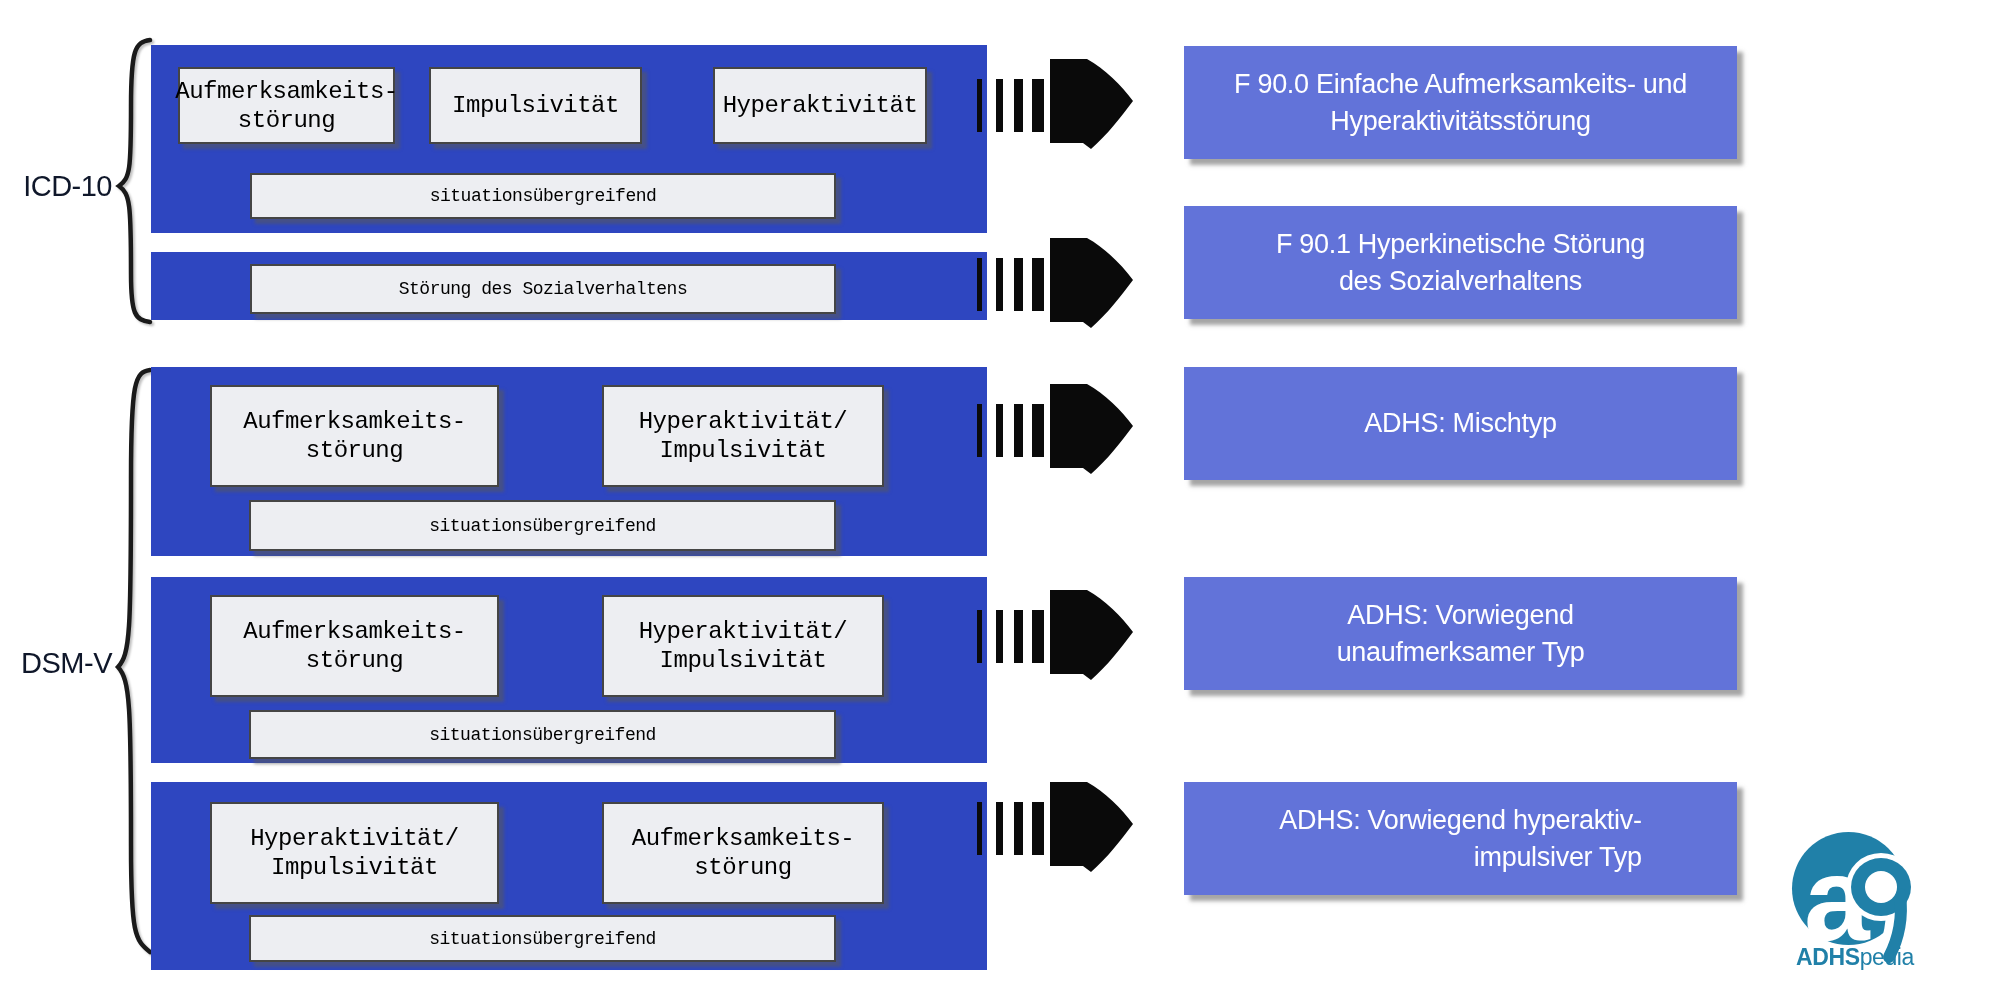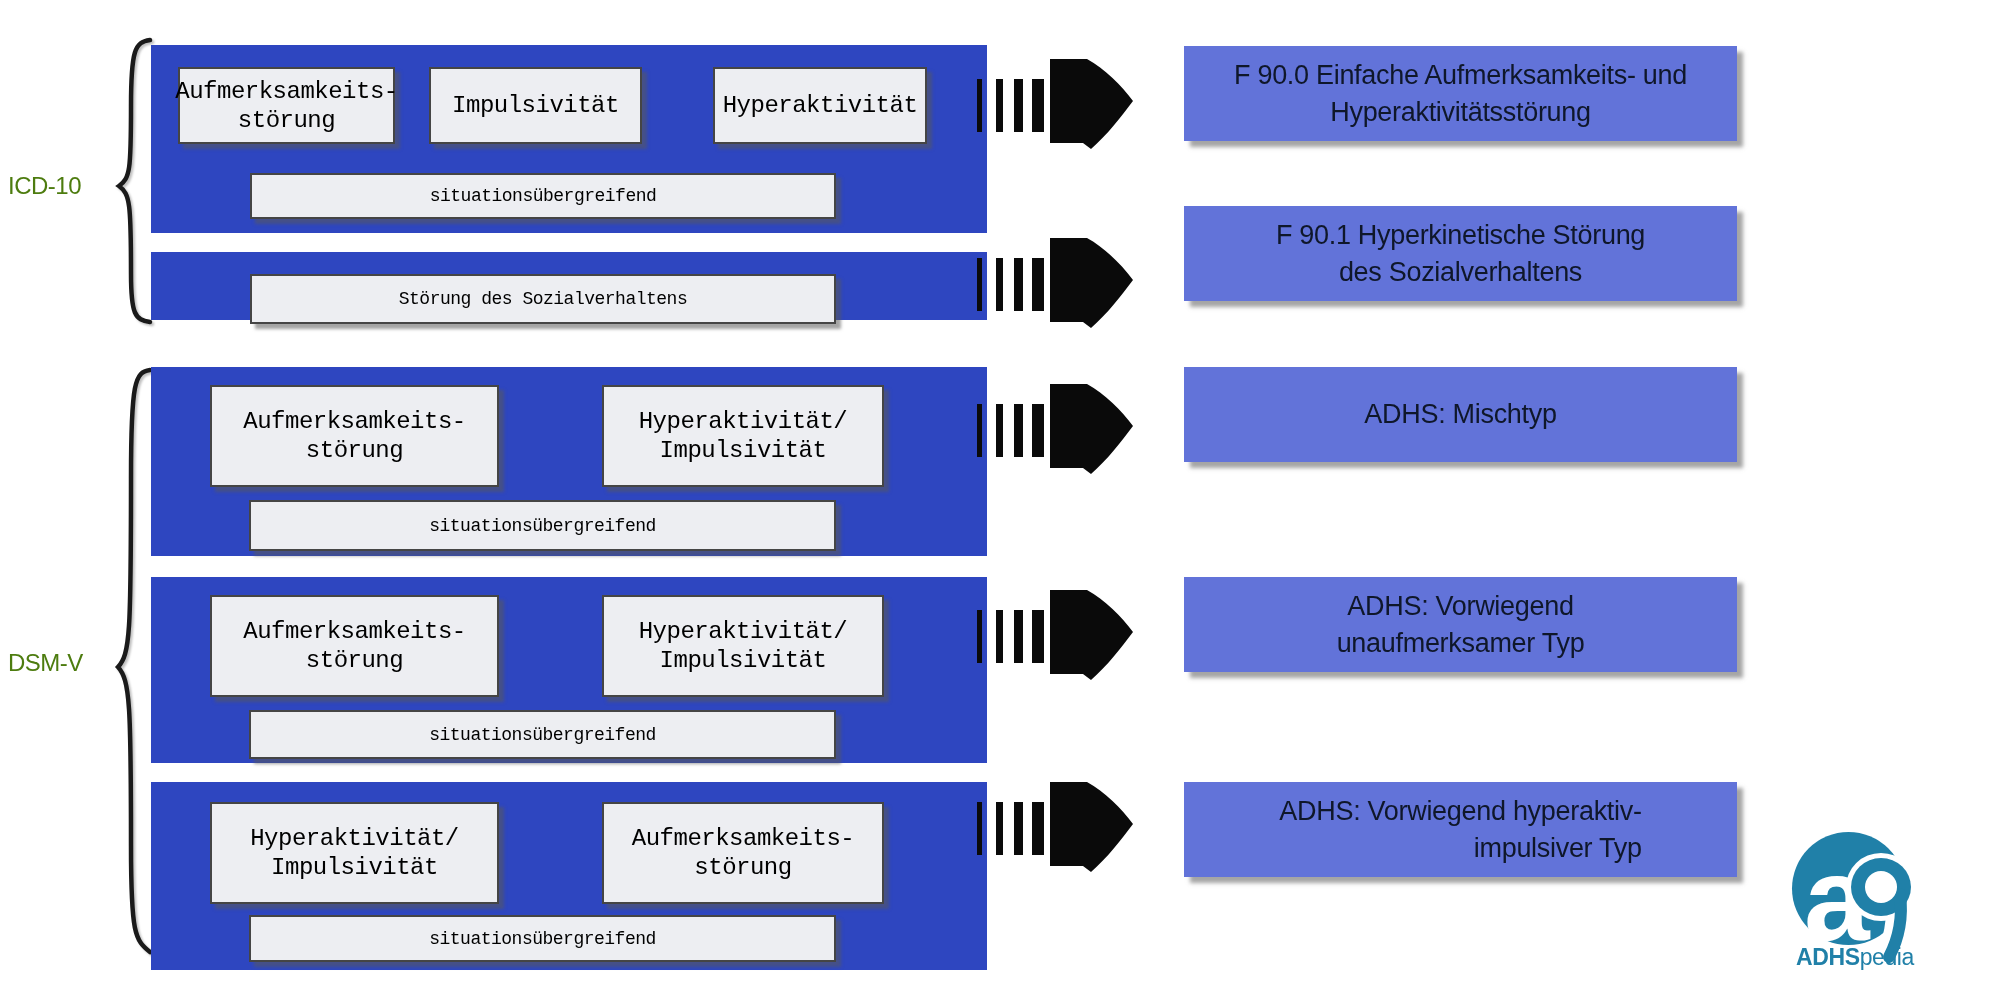--- a/index.html
+++ b/index.html
@@ -21,29 +21,29 @@
     display:flex;align-items:center;justify-content:center;text-align:center;
     font-size:24px;line-height:29px;white-space:pre-line;
   }
   .banner{
     position:absolute;background:var(--chip-bg);border:2px solid #454545;
     box-shadow:5px 5px 3px rgba(90,90,90,.55);
     display:flex;align-items:center;justify-content:center;text-align:center;
     font-size:18px;
   }
   .result{
-    position:absolute;left:1184px;width:553px;height:95px;background:var(--result-blue);
+    position:absolute;left:1184px;width:553px;height:113px;background:var(--result-blue);
     box-shadow:6px 6px 4px rgba(105,105,105,.6);
     display:flex;align-items:center;justify-content:center;text-align:center;
-    color:#0f172a;font-size:27px;line-height:37px;white-space:pre-line;letter-spacing:-0.3px;
+    color:#ffffff;font-size:27px;line-height:37px;white-space:pre-line;letter-spacing:-0.3px;
   }
   .arrow{position:absolute;left:977px;width:157px;height:92px;}
   .side-label{
-    position:absolute;left:8px;width:104px;text-align:left;
-    font-size:24px;line-height:36px;color:#4d7c0f;
+    position:absolute;left:8px;width:104px;text-align:right;
+    font-size:29px;line-height:36px;color:#0f172a;
   }
   .brace{position:absolute;filter:drop-shadow(2px 2px 1px rgba(0,0,0,0.25));}
   .brace path{fill:none;stroke:#1a1a1a;stroke-width:4.5;stroke-linecap:round;}
   #logo{position:absolute;left:1780px;top:820px;width:150px;height:150px;}
   #wordmark{
     position:absolute;left:1780px;top:944px;width:150px;text-align:center;
     color:var(--logo-teal);font-size:23px;letter-spacing:-0.4px;
   }
   #wordmark .bold{font-weight:700;}
 </style>
@@ -78,21 +78,21 @@
 
   <div class="panel" style="top:45px;height:188px;">
     <div class="chip" style="left:27px;top:22px;width:213px;height:73px;">Aufmerksamkeits-
 störung</div>
     <div class="chip" style="left:278px;top:22px;width:209px;height:73px;">Impulsivität</div>
     <div class="chip" style="left:522px;top:22px;width:210px;height:73px;margin-left:40px;">Hyperaktivität</div>
     <div class="banner" style="left:99px;top:128px;width:582px;height:42px;">situationsübergreifend</div>
   </div>
 
   <div class="panel" style="top:252px;height:68px;">
-    <div class="banner" style="left:99px;top:22px;width:582px;height:46px;">Störung des Sozialverhaltens</div>
+    <div class="banner" style="left:99px;top:12px;width:582px;height:46px;">Störung des Sozialverhaltens</div>
   </div>
 
   <div class="panel" style="top:367px;height:189px;">
     <div class="chip" style="left:59px;top:18px;width:285px;height:98px;">Aufmerksamkeits-
 störung</div>
     <div class="chip" style="left:451px;top:18px;width:278px;height:98px;">Hyperaktivität/
 Impulsivität</div>
     <div class="banner" style="left:98px;top:133px;width:583px;height:47px;">situationsübergreifend</div>
   </div>
 

